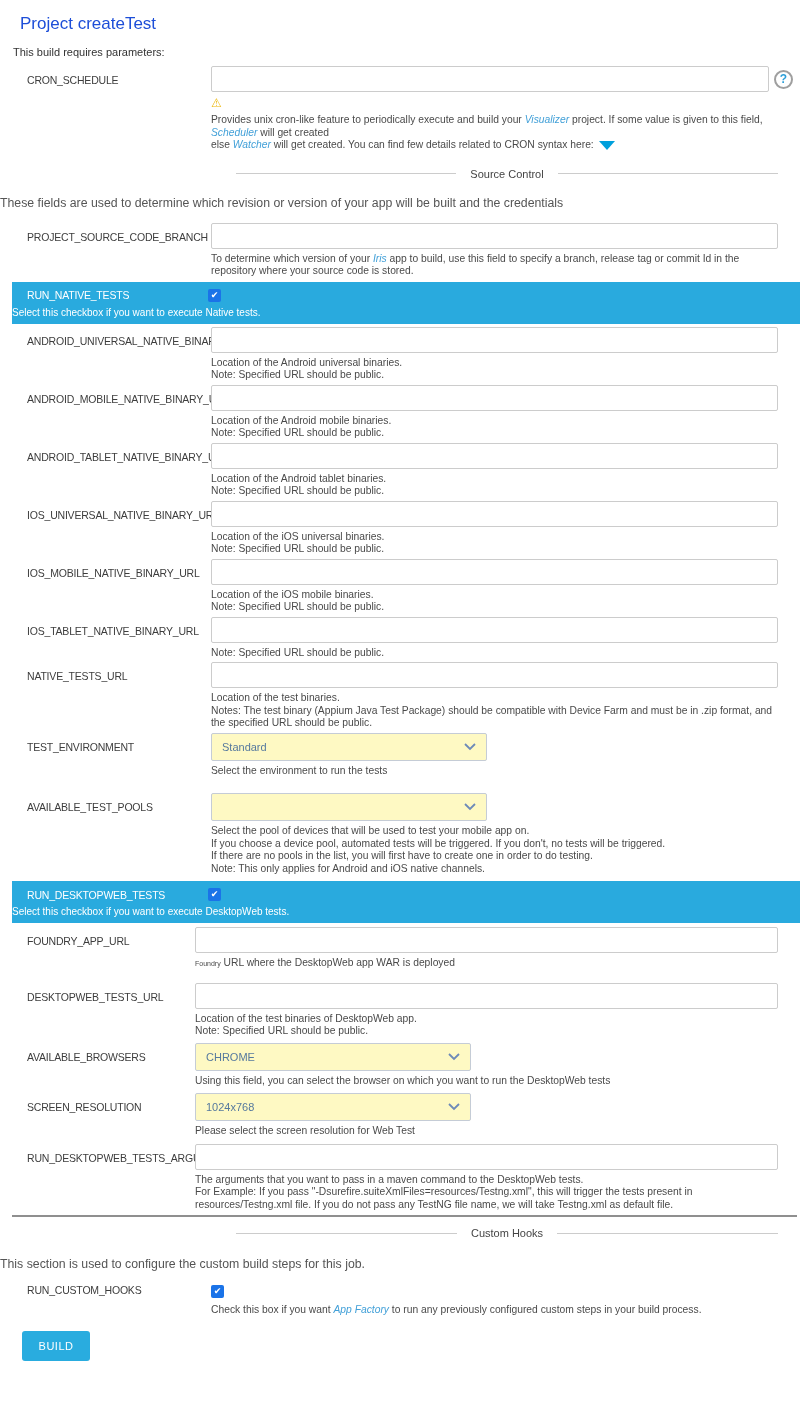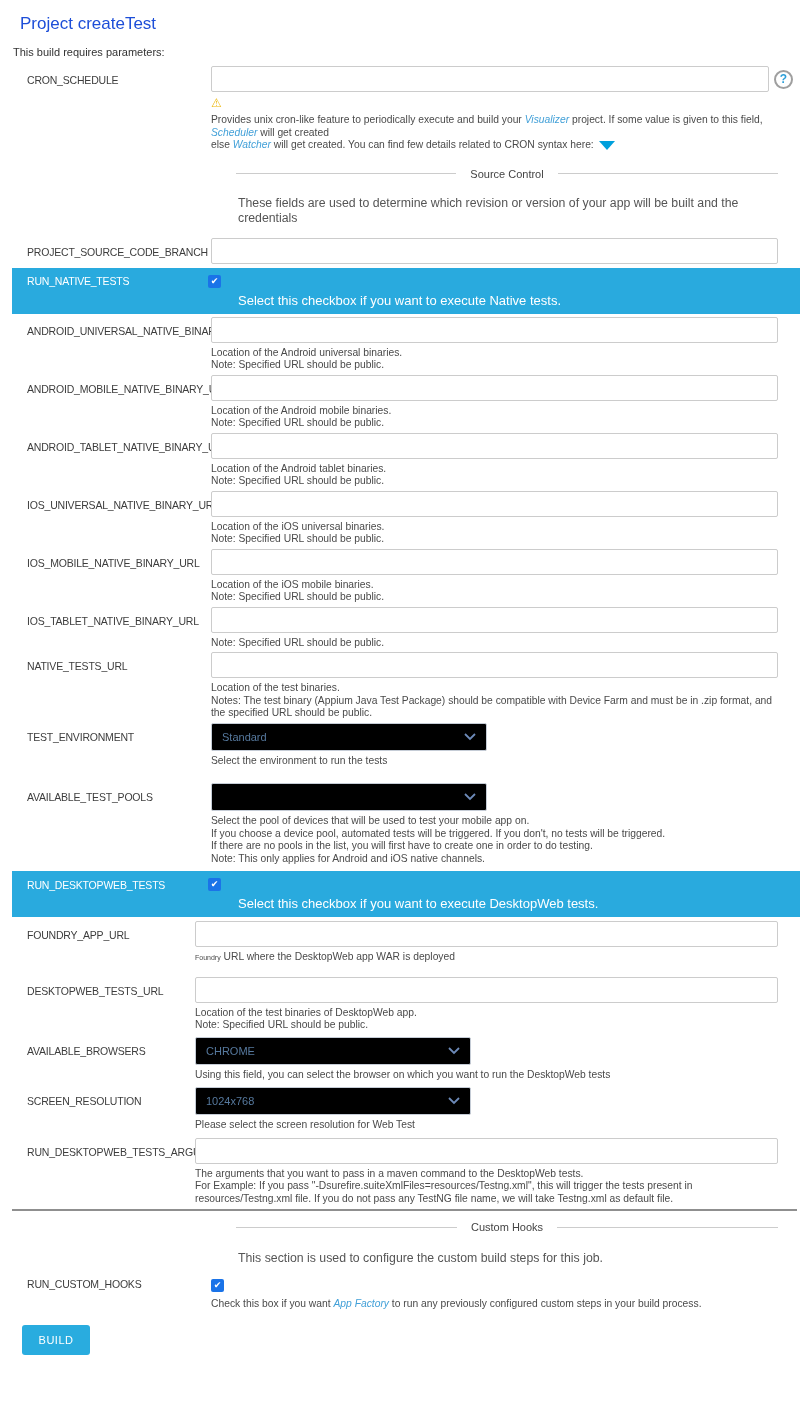--- a/index.html
+++ b/index.html
@@ -14,35 +14,35 @@
   .row2 .lbl{width:195px}
   .ctl{flex:1;margin-right:22px;min-width:0}
   .ctl.tight{margin-right:7px}
   .txt{width:100%;height:26px;border:1px solid #ccc;border-radius:2px;padding:0 6px;
        font-family:inherit;font-size:11px;color:#333;outline:none;background:#fff}
   .help{margin-top:3px;font-size:10.3px;line-height:12.5px;color:#4a4a4a}
   .lnk{color:#42a0d8;font-style:italic;text-decoration:none;cursor:pointer}
   .tiny{font-size:7px}
   .select{width:276px;height:28px;border:1px solid #c5ccd6;border-radius:2px;display:flex;
           align-items:center;justify-content:space-between;padding:0 10px;font-size:11px;
-          color:#56799e;background:#000000;cursor:pointer}
+          color:#56799e;background:#fef9c3;cursor:pointer}
   .chev{flex:none;margin-left:6px;display:block}
 
   .hl-row{margin-left:12px;background:#29aade;padding:5px 0 6px}
   .hl-main{display:flex;align-items:center;height:17px}
   .hl-lbl{width:196px;padding-left:15px;font-size:10.5px;letter-spacing:-0.2px;color:#fff;white-space:nowrap}
   .checkbox{width:13px;height:13px;border-radius:2px;background:#1a73e8;color:#fff;
             font-size:9px;line-height:13px;text-align:center;cursor:pointer;flex:none}
-  .hl-help{margin-left:226px;margin-top:3px;font-size:13px;color:#fff}
+  .hl-help{margin-top:3px;font-size:10px;color:#fff}
 
   .section-head{display:flex;align-items:center;margin:16px 22px 0 236px;
                 font-size:11px;font-weight:400;color:#444}
   .section-head .line{flex:1;height:1px;background:#ccc}
   .section-head .mid{margin:0 14px;white-space:nowrap}
-  .intro{margin-left:238px;font-size:12.3px;line-height:15px;color:#555}
+  .intro{font-size:12.3px;line-height:15px;color:#555}
   .intro .l2{padding-left:3px}
 
   .warn{display:flex;align-items:center;gap:5px;margin-top:4px;font-size:12px;
         font-weight:700;color:#c7a008;line-height:15px}
   .warn-icon{color:#edb709;font-size:12px;font-weight:400}
   .cron-triangle{display:inline-block;width:0;height:0;border-left:8px solid transparent;
         border-right:8px solid transparent;border-top:9px solid #00a0dc;
         vertical-align:middle;margin-left:5px;cursor:pointer}
   .cron-wrap{display:flex;align-items:center}
   .help-circle{width:19px;height:19px;border:2px solid #9f9f9f;border-radius:50%;
@@ -94,20 +94,23 @@
 </div>
 <div class="intro mt16">
   <div>These fields are used to determine which revision or version of your app will be built and the credentials</div>
 </div>
 
 
 <div class="row mt12">
   <div class="lbl">PROJECT_SOURCE_CODE_BRANCH</div>
   <div class="ctl">
     <input class="txt" type="text" style="">
+    <div class="help mt4">
+      <span>To determine which version of your </span><span class="lnk">Iris</span><span> app to build, use this field to specify a branch, release tag or commit Id in the repository where your source code is stored.</span>
+    </div>
   </div>
 </div>
 
 
 <div class="hl-row mt4">
   <div class="hl-main">
     <div class="hl-lbl">RUN_NATIVE_TESTS</div>
     <span class="checkbox"><span>✔</span></span>
   </div>
   <div class="hl-help">Select this checkbox if you want to execute Native tests.</div>

